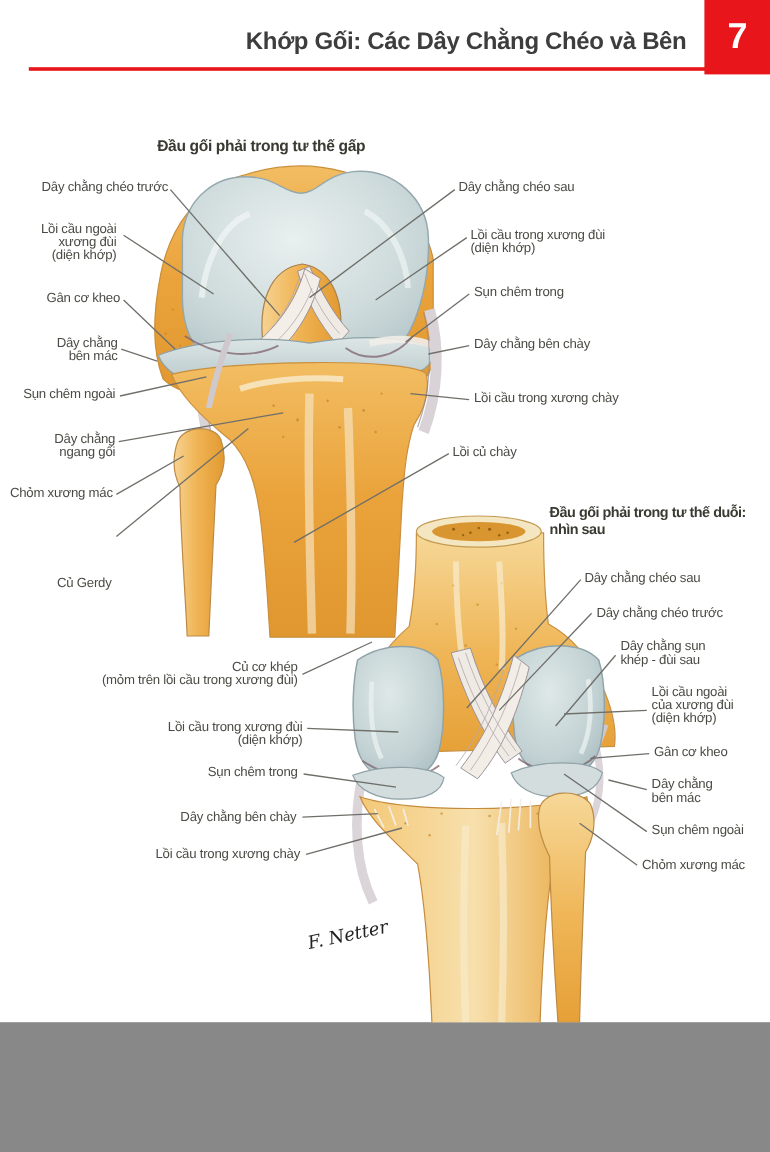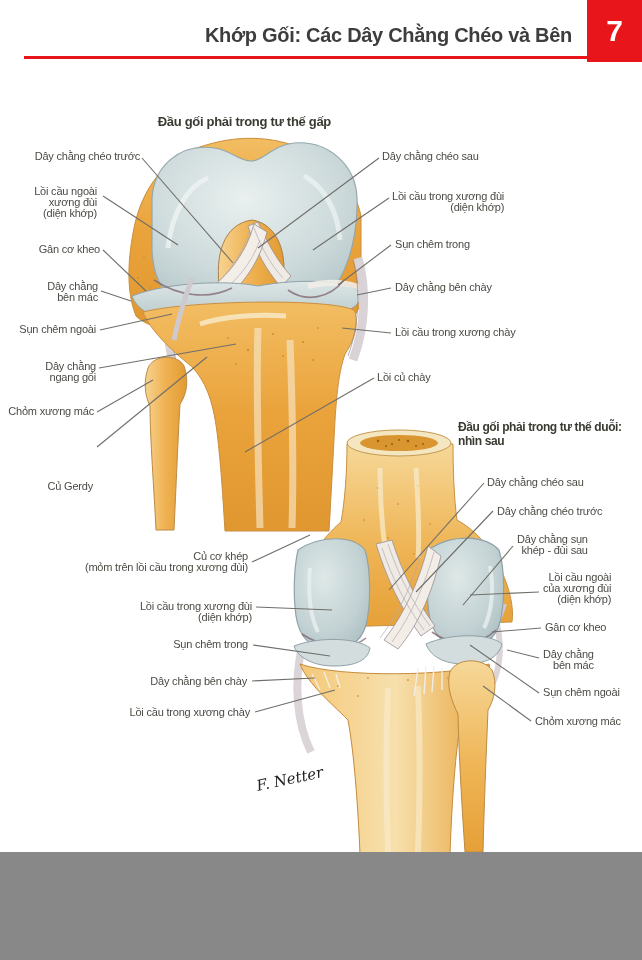--- a/index.html
+++ b/index.html
@@ -8,25 +8,25 @@
   
   .hdr-title{position:absolute;top:24px;right:70px;font-size:20px;font-weight:bold;
              color:#3d3d3d;letter-spacing:-0.3px;white-space:nowrap;}
   .hdr-rule{position:absolute;top:56px;left:24px;right:0;height:3px;background:#e8161b;}
   .pagenum-box{position:absolute;top:0;left:587px;width:55px;height:62px;background:#e8161b;
                display:flex;align-items:center;justify-content:center;}
   .pagenum-box span{color:#fff;font-size:30px;font-weight:bold;}
   
   .fig-title{position:absolute;font-size:13px;font-weight:bold;color:#3a3a32;
              letter-spacing:-0.3px;white-space:pre-line;line-height:13.5px;}
-  #fig1-title{left:131px;top:115px;width:200px;text-align:right;}
+  #fig1-title{left:131px;top:115px;width:200px;text-align:left;}
   #fig2-title{left:458px;top:421px;width:184px;font-size:12px;letter-spacing:-0.4px;}
   
   .lbl{position:absolute;font-size:11px;line-height:11.2px;color:#4b4b45;
-       letter-spacing:-0.2px;white-space:pre-line;text-align:right;}
+       letter-spacing:-0.2px;white-space:pre-line;}
   .r{text-align:right;}
   
   .overlay{position:absolute;left:0;top:0;pointer-events:none;}
   
   .signature{position:absolute;left:256px;top:770px;font-family:"DejaVu Serif",serif;
              font-style:italic;font-size:15px;color:#222;transform:rotate(-12deg);}
   
   .ftr-rule{position:absolute;top:911px;left:28px;right:30px;height:2px;background:#b2583b;}
   .ftr-left{position:absolute;top:919px;left:30px;font-size:13.5px;font-weight:bold;color:#33332e;}
   .ftr-right{position:absolute;top:920px;right:30px;font-size:13px;font-weight:bold;color:#33332e;}

